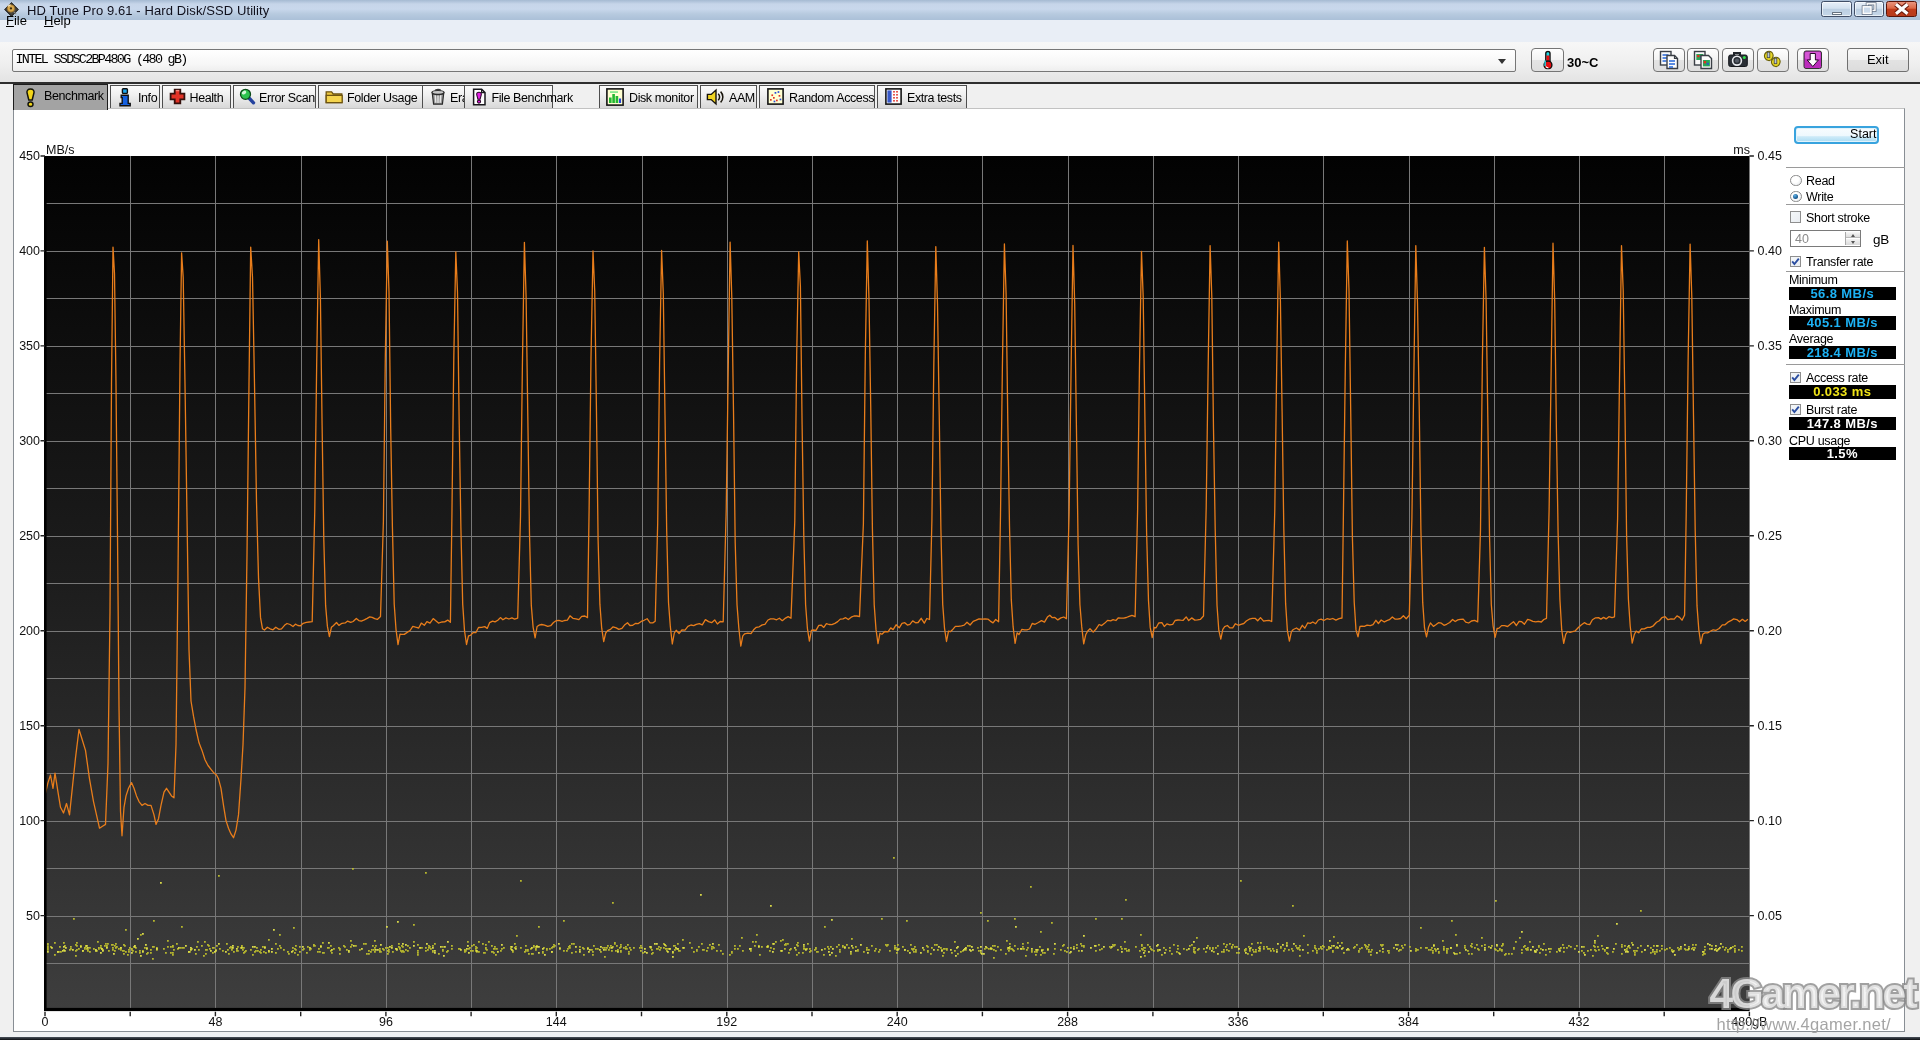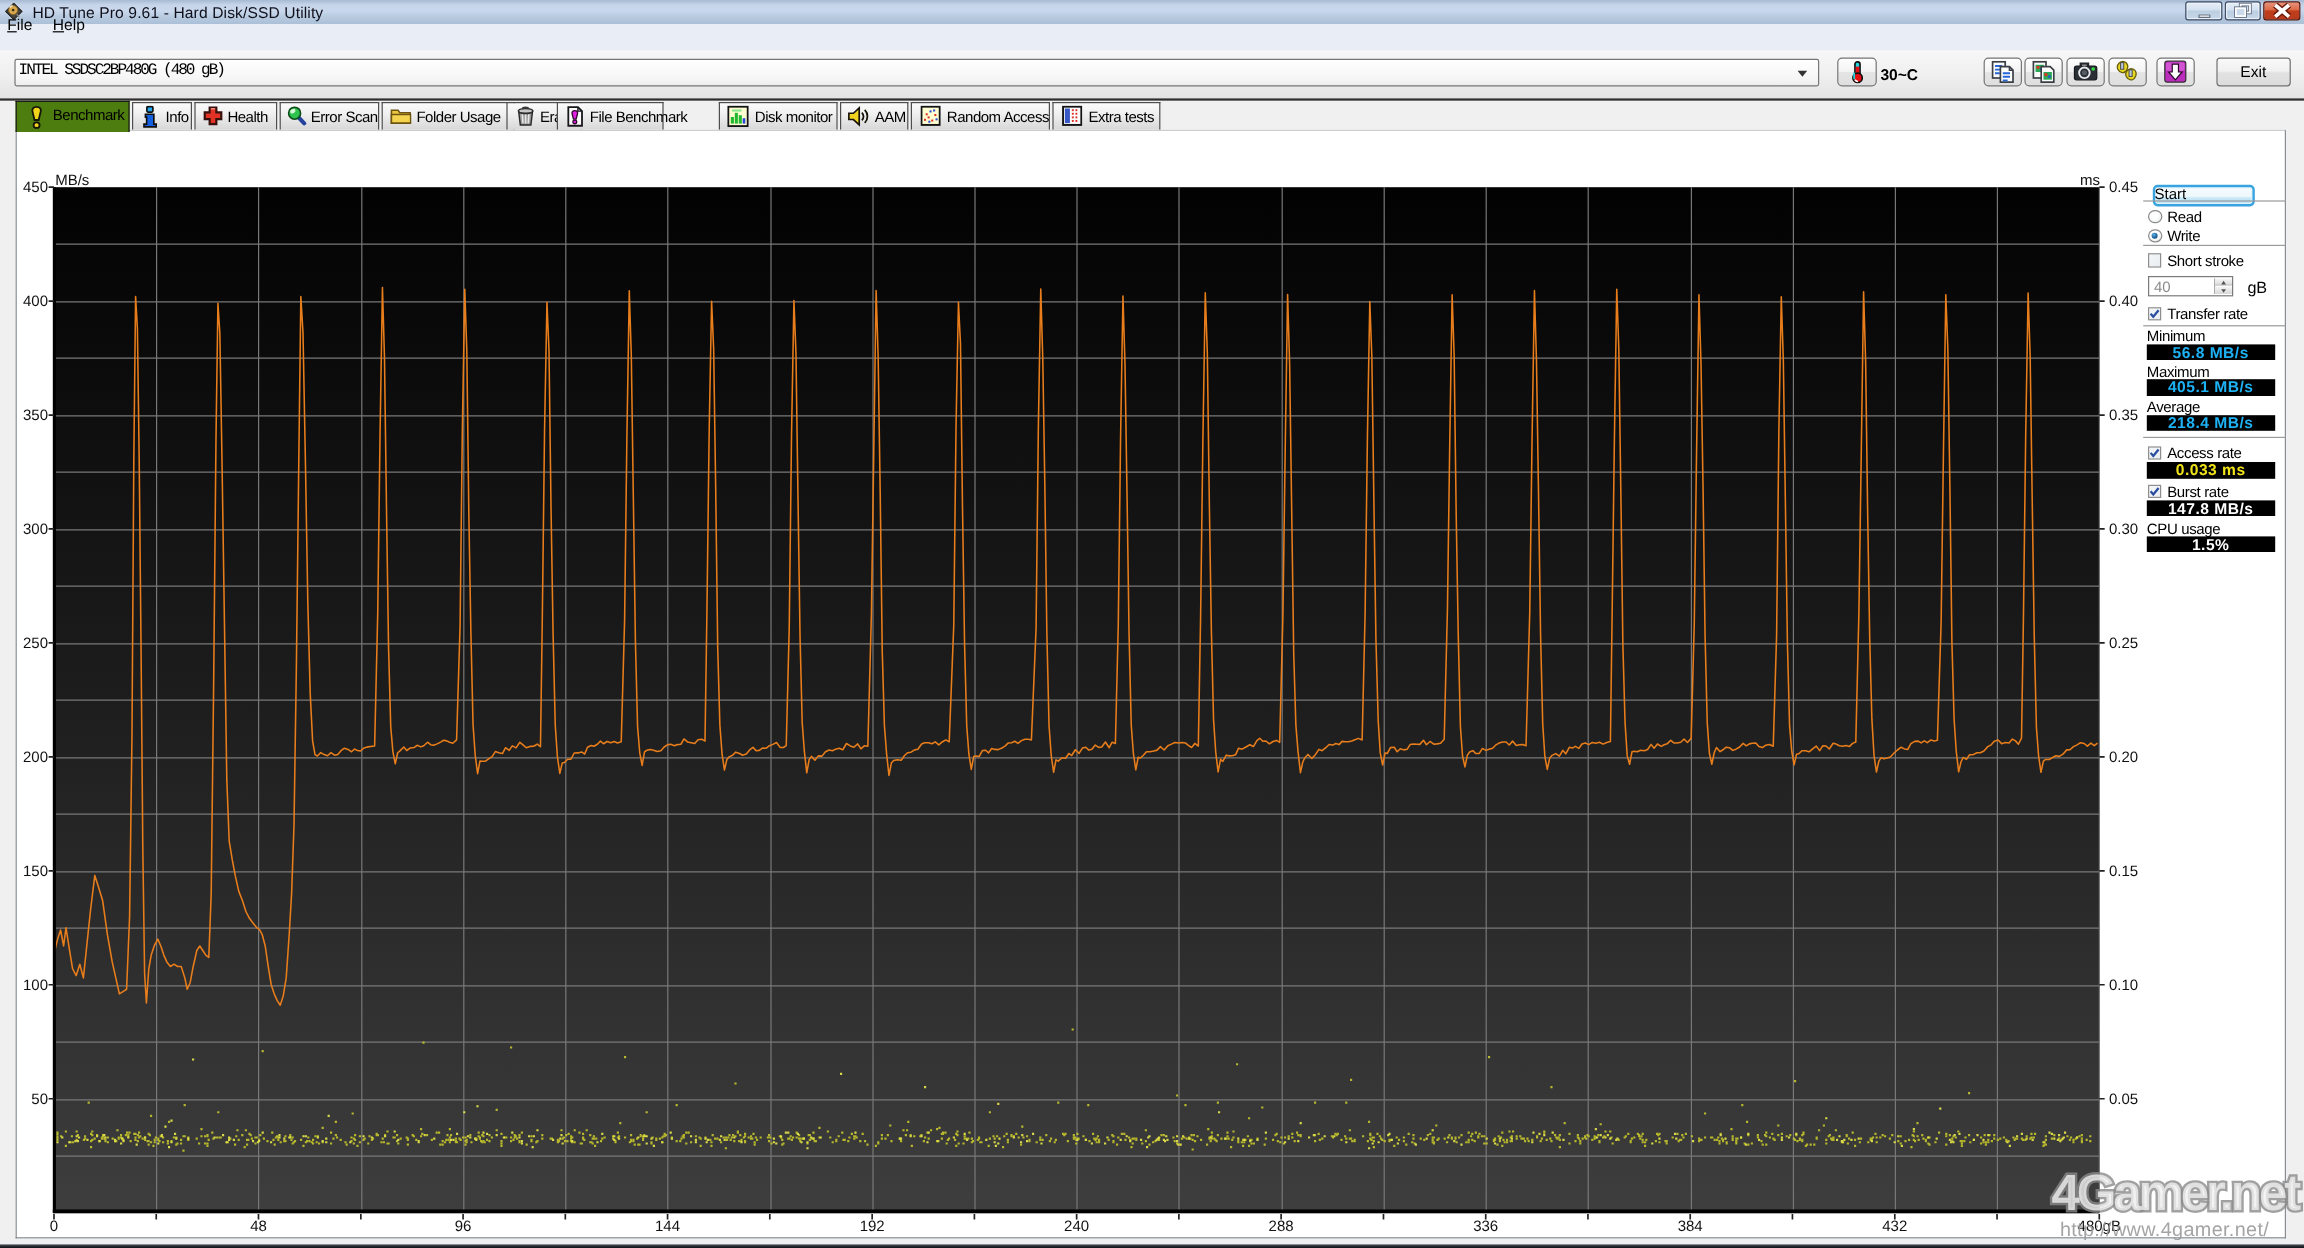--- a/index.html
+++ b/index.html
@@ -31,27 +31,27 @@
 #tb-cam{left:1721.5px;width:32px}
 #tb-hand{left:1757px;width:32px}
 #tb-dl{left:1797px;width:31.5px}
 #temp-txt{left:1567px;top:54.5px;font-size:13px;font-weight:bold;letter-spacing:0px;color:#000}
 #btn-exit{left:1846.5px;top:48px;width:62.5px;height:24px;border:1px solid #707070;border-radius:3px;background:linear-gradient(180deg,#f9f9f9 0%,#f0f0f0 48%,#e2e2e2 52%,#dcdcdc 100%);font-size:13px;text-align:center;line-height:22px;color:#000}
 
 #darkline{left:0;top:81.5px;width:1920px;height:2px;background:#2e2e2e}
 #tabrow{left:0;top:83.5px;width:1920px;height:24px;background:#f0f0f0}
 .tab{position:absolute;top:1.5px;height:22.5px;background:linear-gradient(180deg,#fbfbfb 0%,#f0f0f0 40%,#e2e2e2 75%,#d8d8d8 100%);border:1.6px solid #4e4e4e;border-bottom:none;font-size:12.5px;letter-spacing:-0.4px;color:#000;white-space:nowrap}
 .tab .ic{position:absolute;left:7px;top:2px}
-#tab-active{position:absolute;left:13px;top:83.5px;width:94.5px;height:26.5px;background:#4d7c0f;border:1.8px solid #1c1c1c;border-bottom:none;font-size:12.5px;letter-spacing:-0.4px;color:#000}
+#tab-active{position:absolute;left:13px;top:83.5px;width:94.5px;height:26.5px;background:#a3a3a3;border:1.8px solid #1c1c1c;border-bottom:none;font-size:12.5px;letter-spacing:-0.4px;color:#000}
 .tlab{position:absolute;top:4.5px}
 
 #pane{left:12.5px;top:107.5px;width:1892.5px;height:924.5px;background:#fff;border:1px solid #888e94;border-top-color:#c2c2c2}
 
 .sep{height:1px;background:#9a9a9a}
-#btn-start{left:1793.5px;top:154px;width:85px;height:17.5px;border:2px solid #38a3de;border-radius:4px;background:linear-gradient(180deg,#f8fcfe 0%,#eef8fd 55%,#cdeaf8 62%,#abdcf3 100%);box-shadow:inset 0 0 0 1px #e2f3fb;font-size:12.5px;text-align:left;line-height:13.5px;color:#000}
+#btn-start{left:1793.5px;top:126px;width:85px;height:17.5px;border:2px solid #38a3de;border-radius:4px;background:linear-gradient(180deg,#f8fcfe 0%,#eef8fd 55%,#cdeaf8 62%,#abdcf3 100%);box-shadow:inset 0 0 0 1px #e2f3fb;font-size:12.5px;text-align:right;line-height:13.5px;color:#000}
 .radio{width:11.5px;height:11.5px;border-radius:50%;border:1px solid #8a8a8a;background:radial-gradient(circle at 40% 35%,#ffffff 40%,#dfe3e6 100%)}
 .rdot{position:absolute;left:2.4px;top:2.4px;width:5px;height:5px;border-radius:50%;background:radial-gradient(circle at 38% 32%,#58a8dc 8%,#15568e 65%,#0a3c68 100%)}
 .cb{width:11.5px;height:11.5px;border:1px solid #8e8e8e;background:linear-gradient(135deg,#f4f7f9 0%,#e9edf1 100%)}
 .lbl{font-size:12.5px;letter-spacing:-0.3px;color:#000}
 .vbox{left:1789px;width:106.5px;height:13.5px;background:#000;text-align:center;font-weight:bold;font-size:13px;letter-spacing:0.4px;line-height:13.5px}
 
 #pbot1{left:0;top:1032.5px;width:1920px;height:4px;background:#eef0f2}
 #pbot2{left:0;top:1036.5px;width:1920px;height:3.5px;background:linear-gradient(180deg,#4a515b 0%,#181b20 80%,#101318 100%)}
 </style></head>
 <body>

